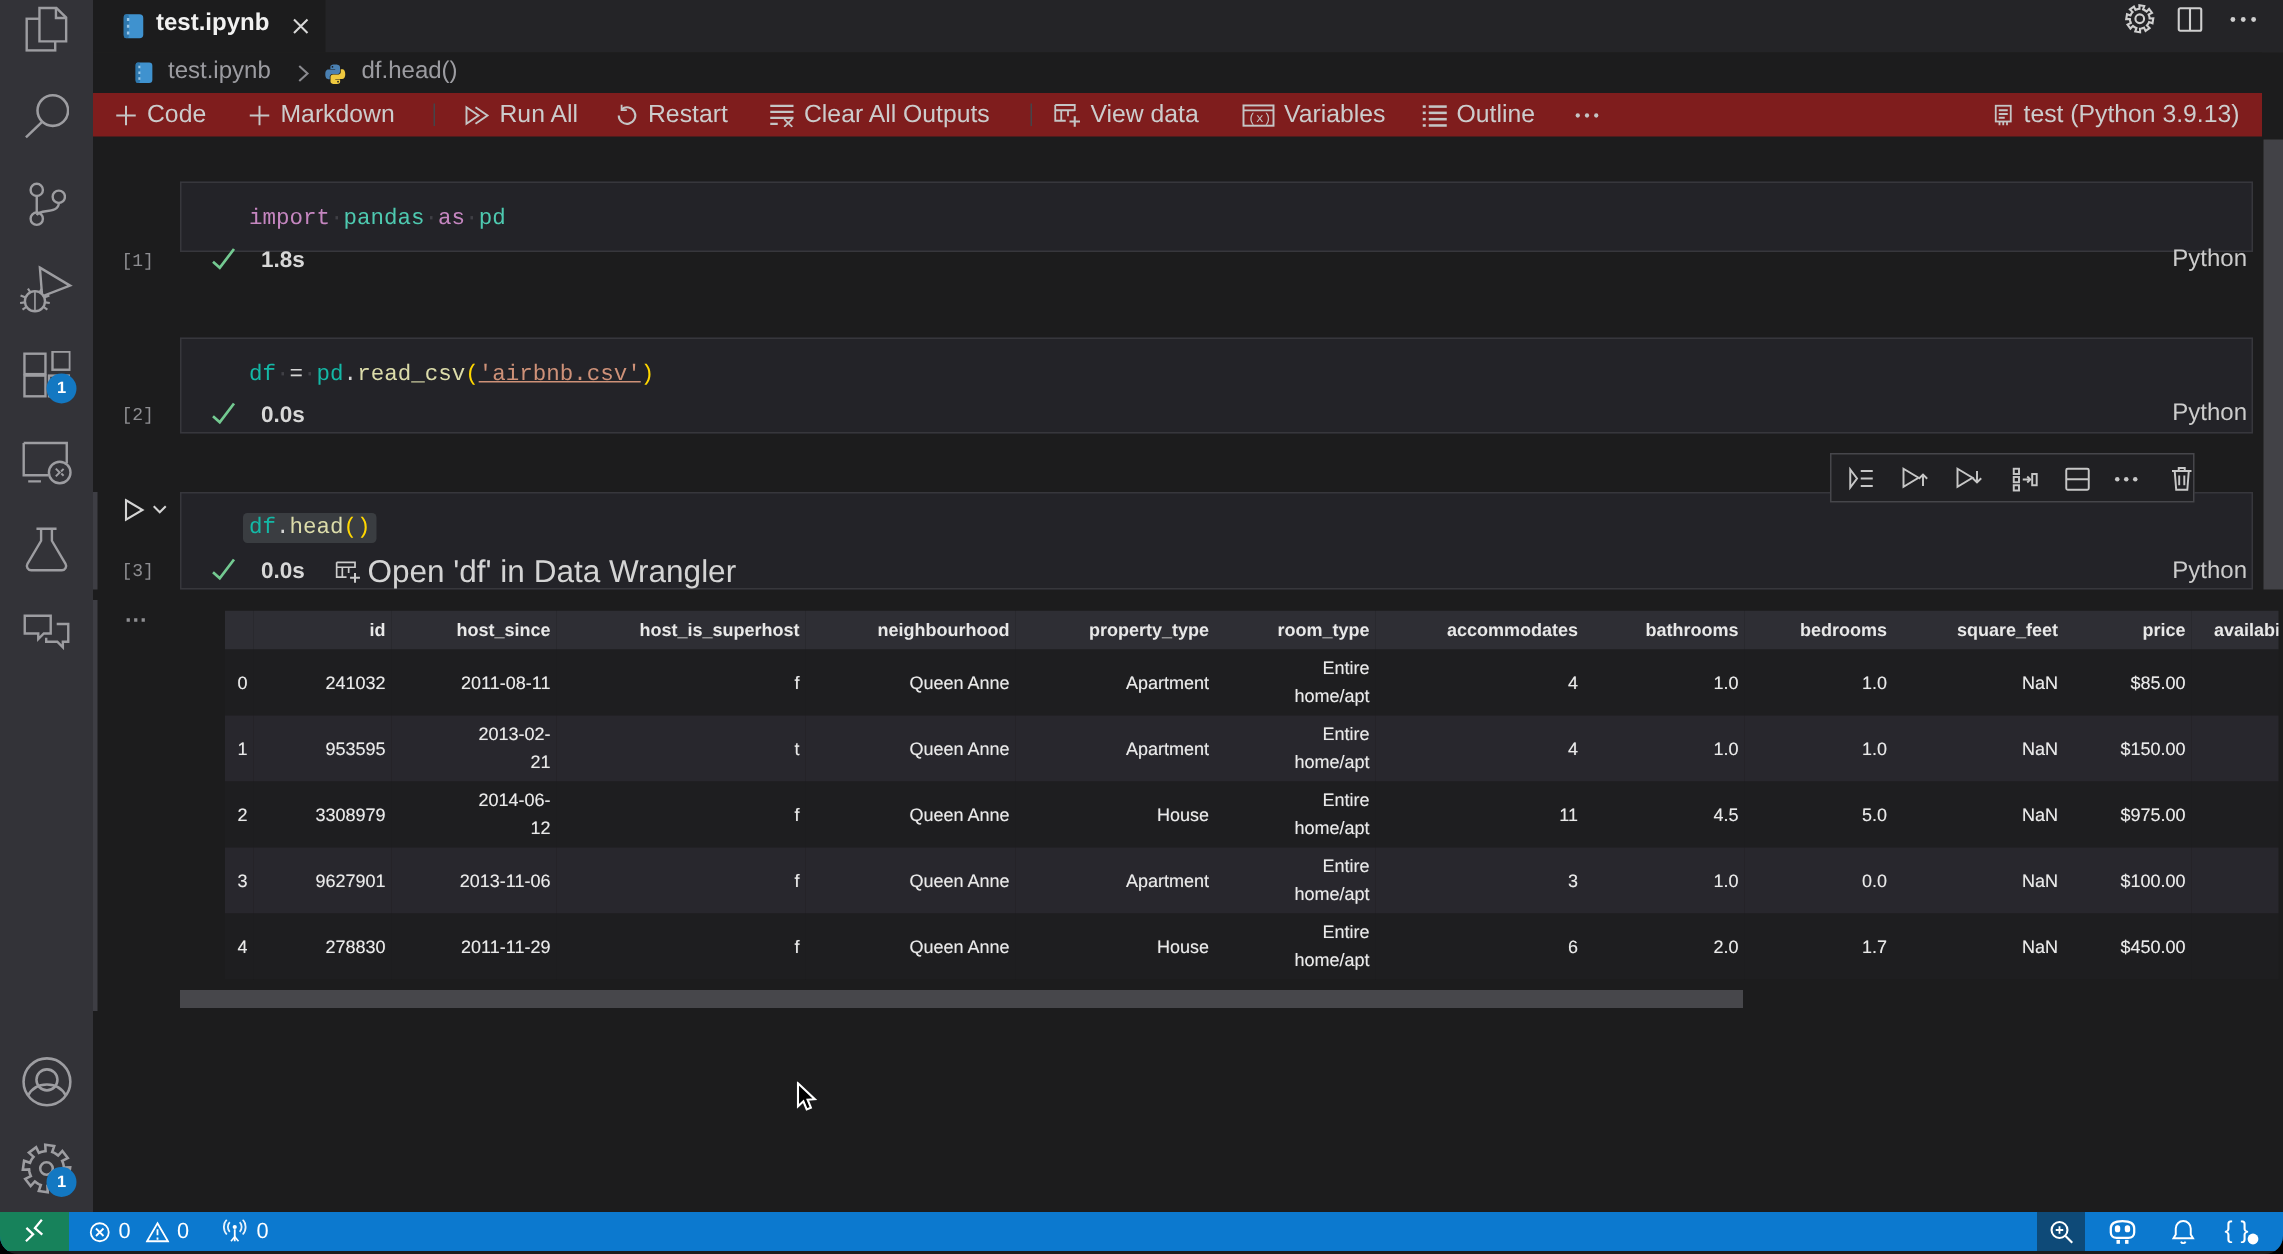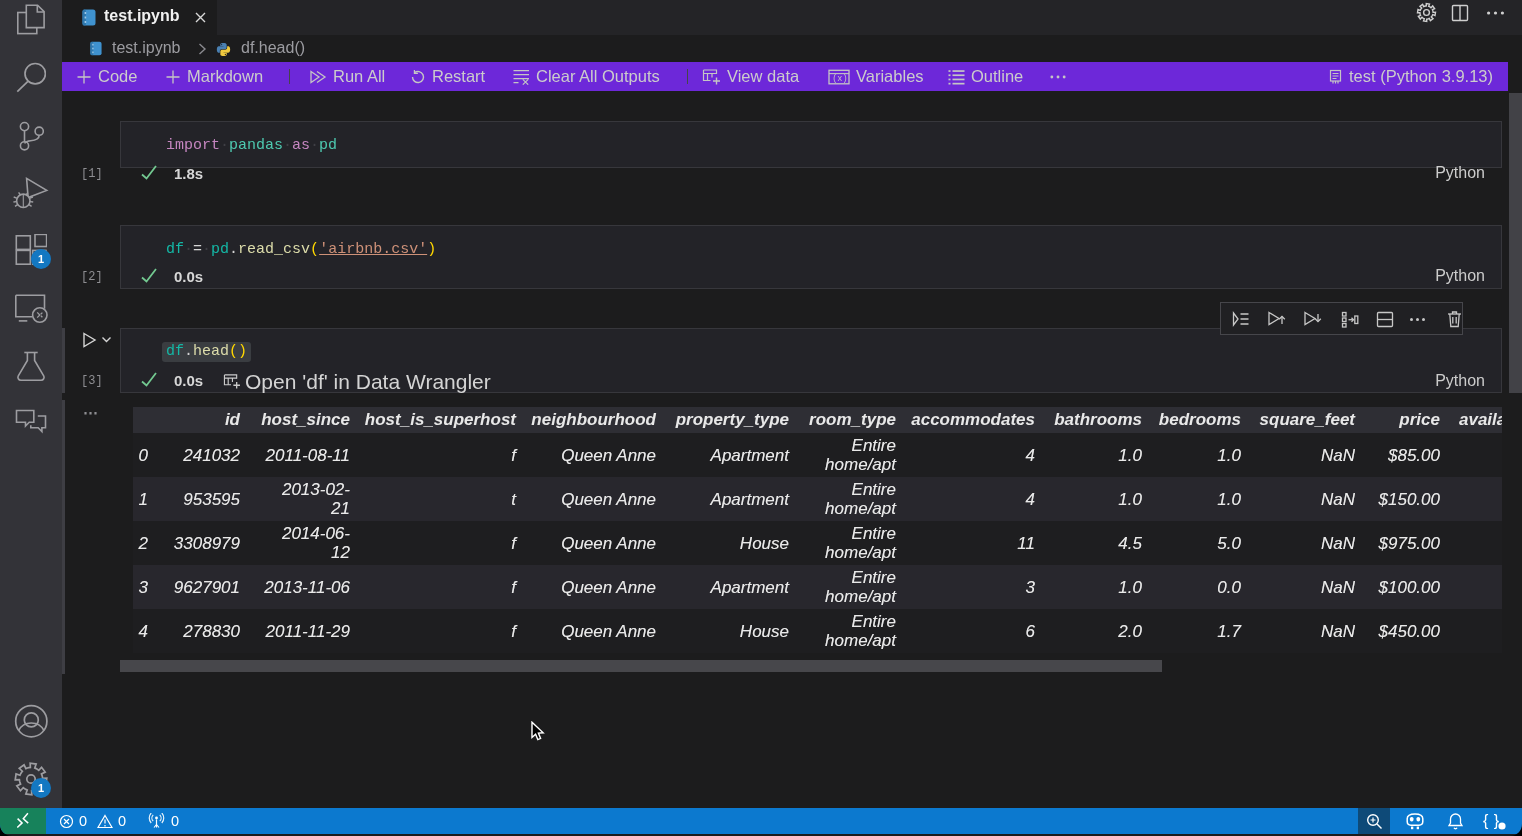--- a/index.html
+++ b/index.html
@@ -17,36 +17,36 @@
             display:flex; align-items:center; justify-content:center; }
 
   
   #tabbar { left:62px; top:0; right:0; height:35px; background:#242427; }
   #tab1 { position:absolute; left:0; top:0; width:155px; height:35px; background:#1c1c1d; color:#f1f1f1; }
 
   
   #crumbs { left:62px; top:35px; right:14px; height:27px; background:#1c1c1d; color:#9c9ca1; font-size:16px; }
 
   
-  #nbtb { left:62px; top:62px; right:14px; height:29px; background:#6d28d9; color:#cccccc; font-size:16.5px; }
+  #nbtb { left:62px; top:62px; right:14px; height:29px; background:#7f1d1d; color:#cccccc; font-size:16.5px; }
   .tbtn { position:absolute; top:0; height:29px; display:flex; align-items:center; gap:6px; color:#cccccc; }
   .tsep { position:absolute; top:7px; width:1px; height:15px; background:#45454a; }
 
   
   .cell { position:absolute; left:120px; width:1382px; background:#232328; border:1px solid #37373c; }
   .codeline { position:absolute; left:45px; font-family:"Liberation Mono", monospace; font-size:15px; white-space:pre; }
   .execlbl { position:absolute; left:-40px; color:#8e8e92; font-family:"Liberation Mono", monospace; font-size:12px; }
-  .pylbl { position:absolute; right:16px; color:#cccccc; font-size:16px; }
+  .pylbl { position:absolute; right:3px; color:#cccccc; font-size:16px; }
   .timelbl { font-size:15px; font-weight:700; color:#d7d7d7; }
   .ws { color:#3f3f45; }
   .kw { color:#c586c0; } .ty { color:#4ec9b0; } .vr { color:#14b8a6; }
   .fn { color:#dcdcaa; } .br { color:#ffd700; } .st { color:#ce9178;text-decoration:underline; } .pl { color:#d4d4d4; }
 
   
-  #outtable { position:absolute; left:133px; top:407px; width:1369px; overflow:hidden; color:#e2e2e2; font-size:17px;font-style:italic; }
+  #outtable { position:absolute; left:150px; top:407px; width:1369px; overflow:hidden; color:#e2e2e2; font-size:12px; }
   table { border-collapse:collapse; table-layout:fixed; width:1431px; }
   th { background:#2e2e34; font-weight:700; color:#e8e8e8; height:26px; padding:0 4px 0 0; text-align:right; vertical-align:middle; white-space:nowrap; }
   td { height:44px; padding:0 4px 0 0; text-align:right; vertical-align:middle; line-height:19px; color:#e9e9e9; text-shadow:0 0 0.5px rgba(255,255,255,0.45); }
   tr.odd td { background:#28272d; }
   tr.even td { background:#1e1e20; }
 
   
   #statbar { left:0; top:808px; width:1522px; height:26px; background:#0c79cf; color:#fff; font-size:14.5px; }
   .sitem { position:absolute; top:0; height:26px; display:flex; align-items:center; color:#fff; }
 </style>

